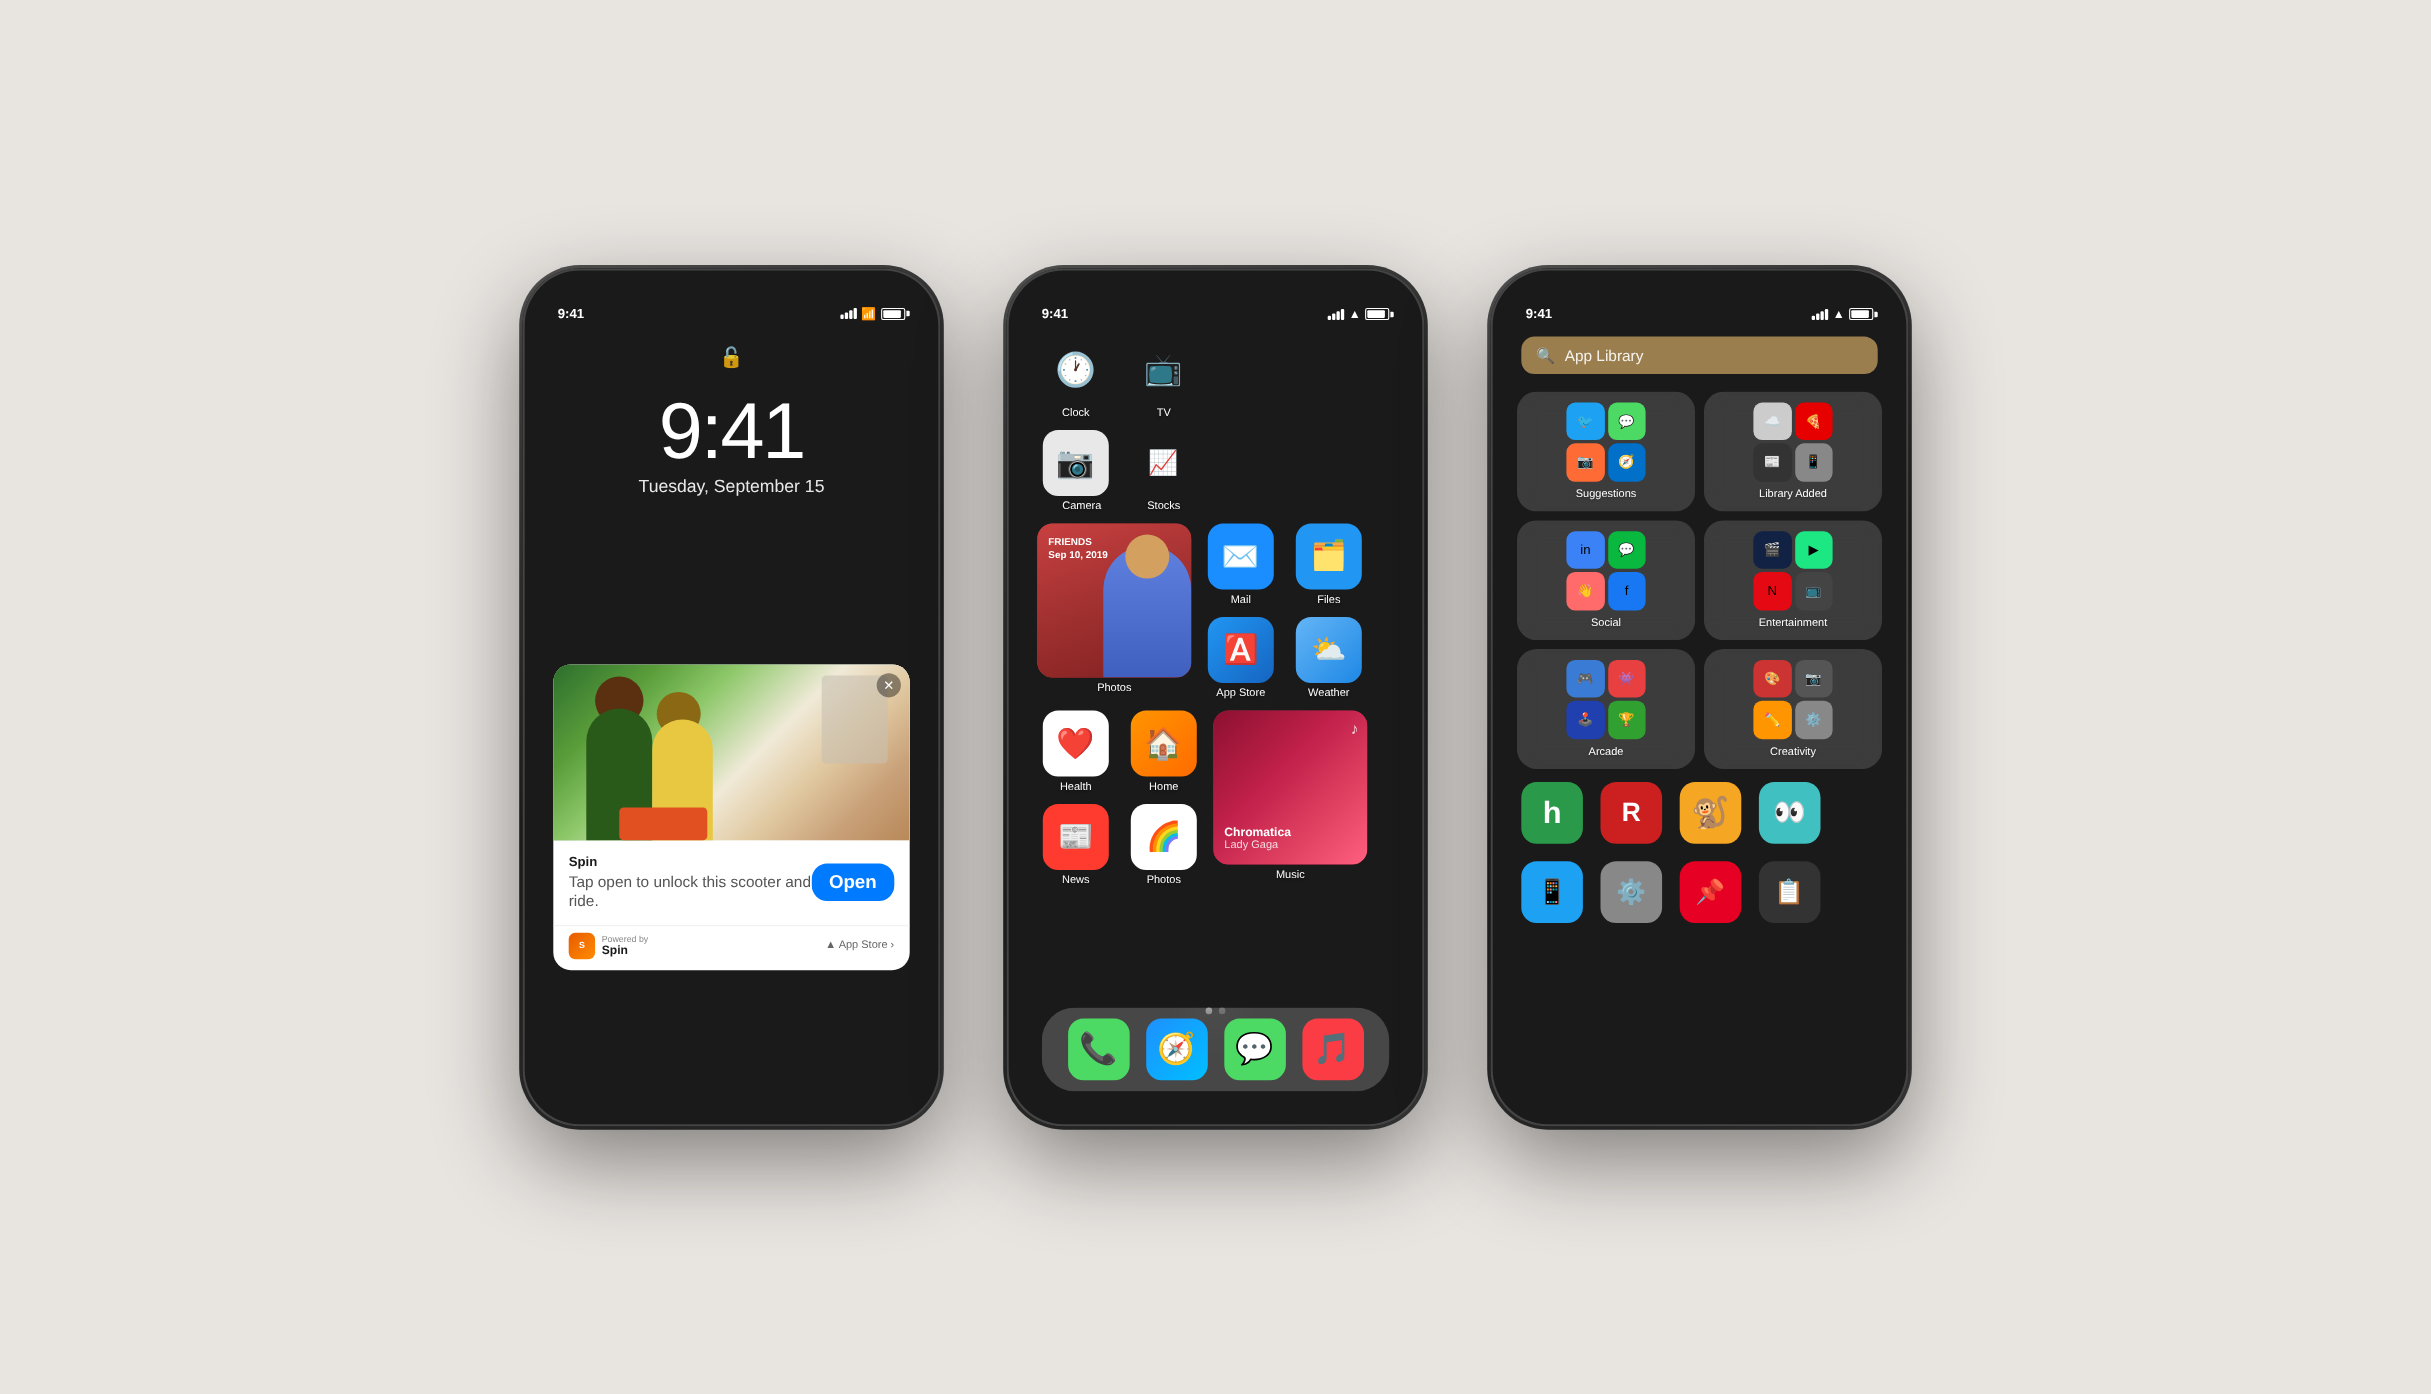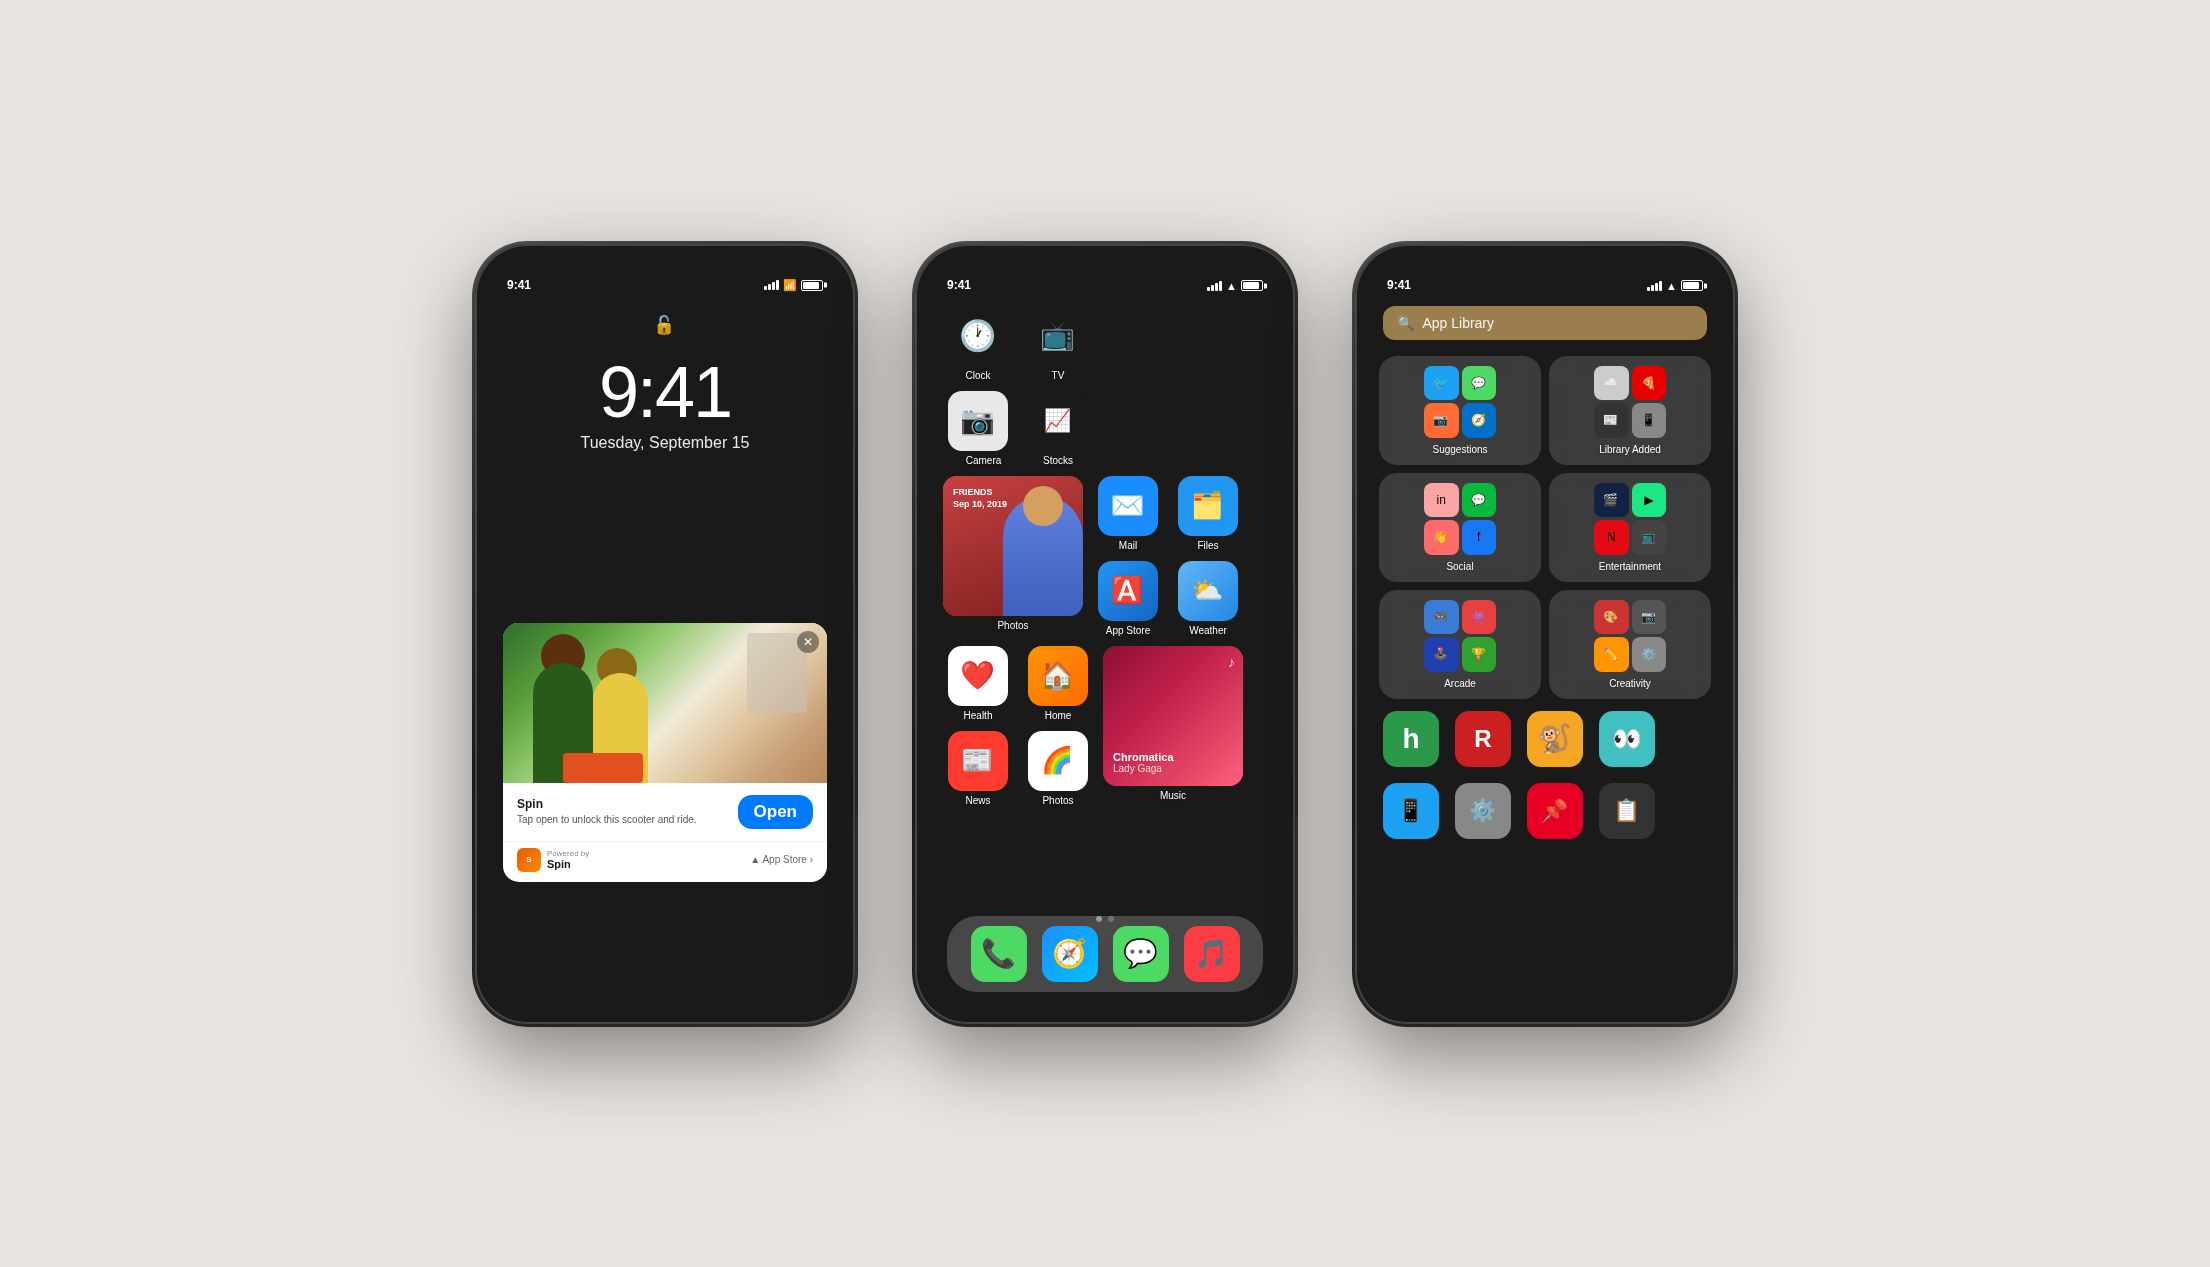--- a/index.html
+++ b/index.html
@@ -152,21 +152,21 @@
       align-items: center;
       justify-content: space-between;
     }
     .notif-text-area {}
     .notif-app-name {
       font-size: 12px;
       font-weight: 700;
       color: #1a1a1a;
     }
     .notif-desc {
-      font-size: 10px;
+      font-size: 14px;
       color: #555;
       margin-top: 2px;
       line-height: 1.3;
     }
     .open-btn {
       background: #007aff;
       color: white;
       border: none;
       border-radius: 14px;
       padding: 7px 16px;
@@ -645,21 +645,21 @@
             <div class="lib-app-small" style="background:#333;">📰</div>
             <div class="lib-app-small" style="background:#888;">📱</div>
           </div>
           <div class="lib-folder-label">Library Added</div>
         </div>
       </div>
 
       <div class="lib-row">
         <div class="lib-folder">
           <div style="display:grid;grid-template-columns:1fr 1fr;gap:3px;width:72px;height:72px;">
-            <div class="lib-app-small" style="background:#fca5a5;">in</div>
+            <div class="lib-app-small" style="background:#3b82f6;">in</div>
             <div class="lib-app-small" style="background:#09b83e;">💬</div>
             <div class="lib-app-small" style="background:#ff6b6b;">👋</div>
             <div class="lib-app-small" style="background:#1877f2;">f</div>
           </div>
           <div class="lib-folder-label">Social</div>
         </div>
         <div class="lib-folder">
           <div style="display:grid;grid-template-columns:1fr 1fr;gap:3px;width:72px;height:72px;">
             <div class="lib-app-small" style="background:#112244;">🎬</div>
             <div class="lib-app-small" style="background:#1ce783;">▶</div>

